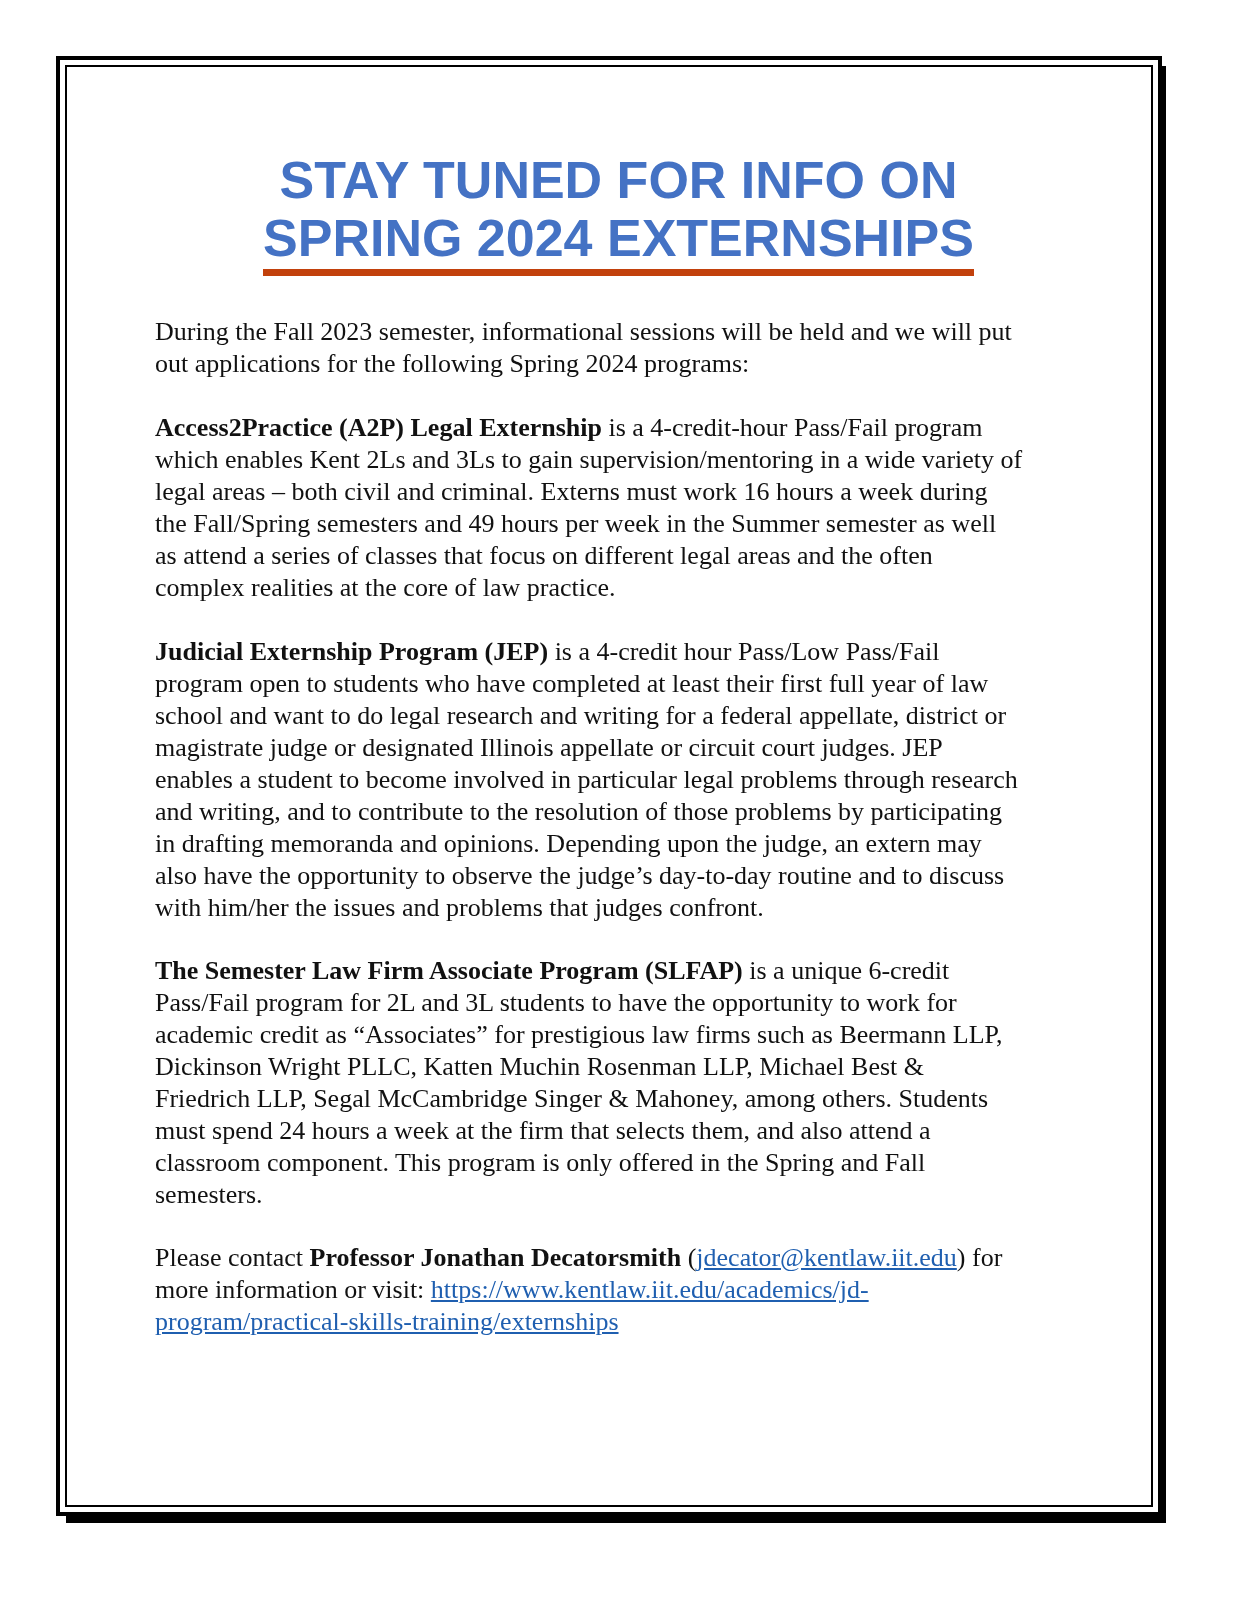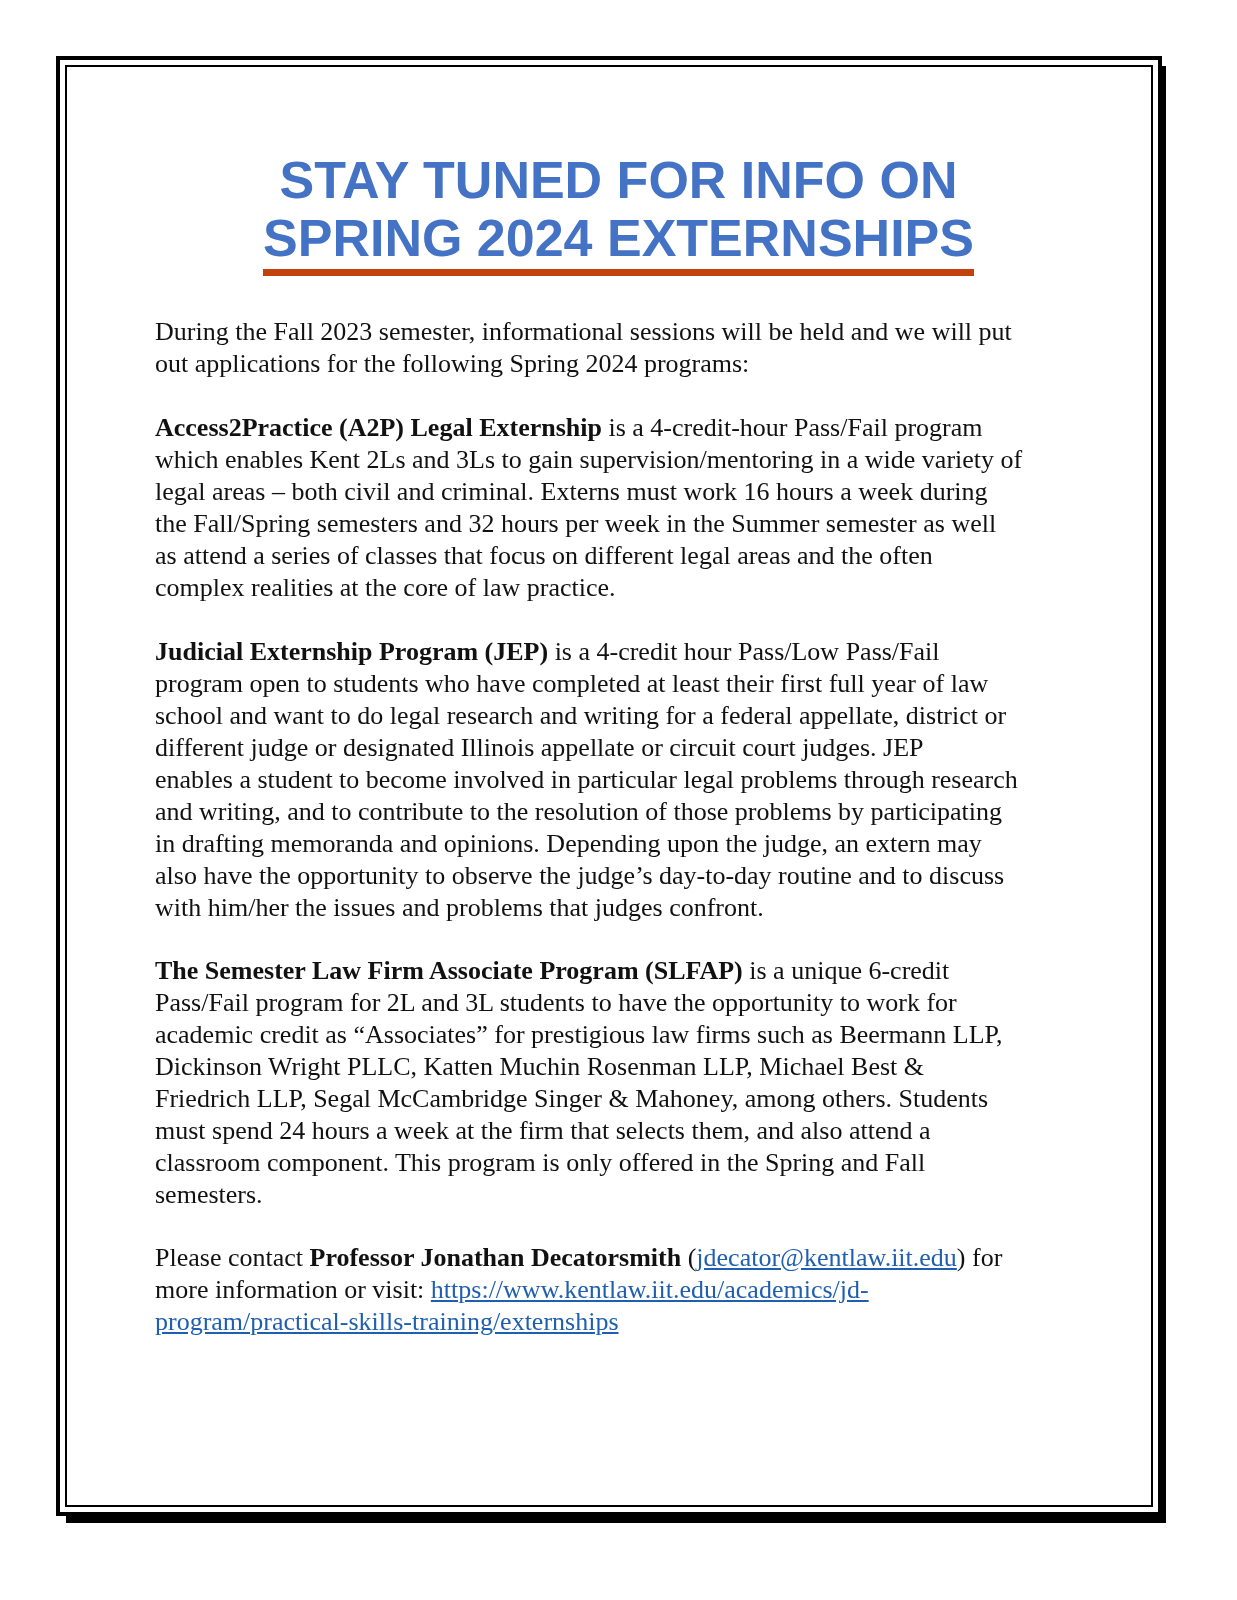--- a/index.html
+++ b/index.html
@@ -42,28 +42,28 @@
 
 <div class="title l1">STAY TUNED FOR INFO ON</div>
 <div class="title l2"><span>SPRING 2024 EXTERNSHIPS</span></div>
 
 <div class="line" style="top:316px">During the Fall 2023 semester, informational sessions will be held and we will put</div>
 <div class="line" style="top:348px">out applications for the following Spring 2024 programs:</div>
 
 <div class="line" style="top:412px"><b>Access2Practice (A2P) Legal Externship</b><span> is a 4-credit-hour Pass/Fail program</span></div>
 <div class="line" style="top:444px">which enables Kent 2Ls and 3Ls to gain supervision/mentoring in a wide variety of</div>
 <div class="line" style="top:476px">legal areas – both civil and criminal.  Externs must work 16 hours a week during</div>
-<div class="line" style="top:508px">the Fall/Spring semesters and 32 hours per week in the Summer semester as well</div>
+<div class="line" style="top:508px">the Fall/Spring semesters and 49 hours per week in the Summer semester as well</div>
 <div class="line" style="top:540px">as attend a series of classes that focus on different legal areas and the often</div>
 <div class="line" style="top:572px">complex realities at the core of law practice.</div>
 
 <div class="line" style="top:636px"><b>Judicial Externship Program (JEP)</b><span> is a 4-credit hour Pass/Low Pass/Fail</span></div>
 <div class="line" style="top:668px">program open to students who have completed at least their first full year of law</div>
 <div class="line" style="top:700px">school and want to do legal research and writing for a federal appellate, district or</div>
-<div class="line" style="top:732px">different judge or designated Illinois appellate or circuit court judges.  JEP</div>
+<div class="line" style="top:732px">magistrate judge or designated Illinois appellate or circuit court judges.  JEP</div>
 <div class="line" style="top:764px">enables a student to become involved in particular legal problems through research</div>
 <div class="line" style="top:796px">and writing, and to contribute to the resolution of those problems by participating</div>
 <div class="line" style="top:828px">in drafting memoranda and opinions.  Depending upon the judge, an extern may</div>
 <div class="line" style="top:860px">also have the opportunity to observe the judge’s day-to-day routine and to discuss</div>
 <div class="line" style="top:892px">with him/her the issues and problems that judges confront.</div>
 
 <div class="line" style="top:955px"><b>The Semester Law Firm Associate Program (SLFAP)</b><span> is a unique 6-credit</span></div>
 <div class="line" style="top:987px">Pass/Fail program for 2L and 3L students to have the opportunity to work for</div>
 <div class="line" style="top:1019px">academic credit as “Associates” for prestigious law firms such as Beermann LLP,</div>
 <div class="line" style="top:1051px">Dickinson Wright PLLC, Katten Muchin Rosenman LLP, Michael Best &amp;</div>

